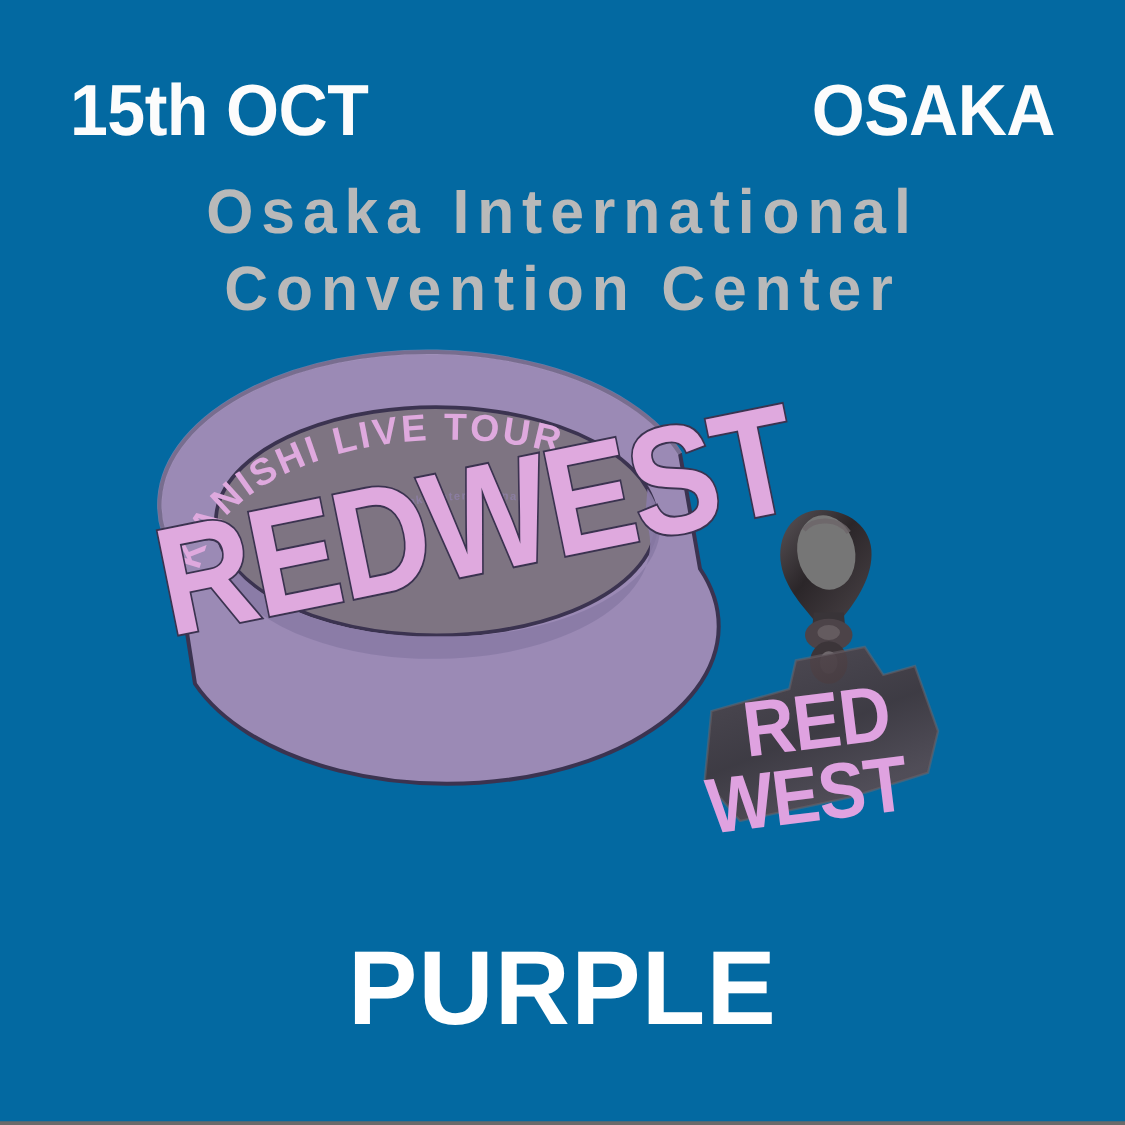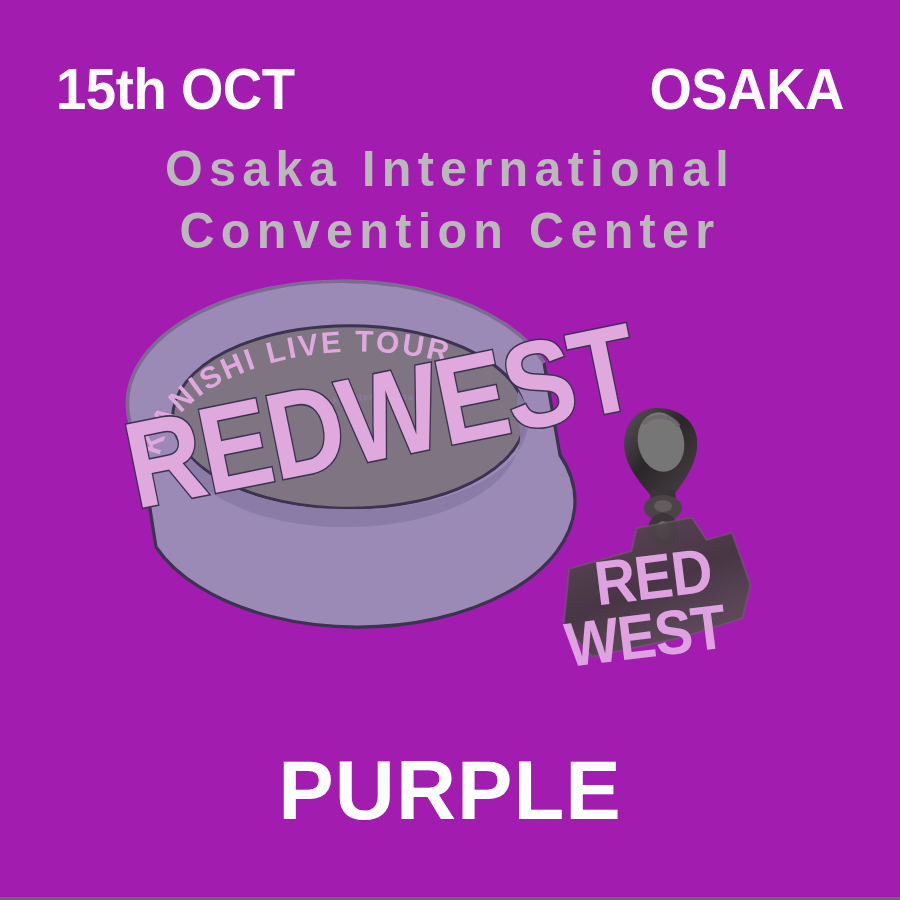--- a/index.html
+++ b/index.html
@@ -5,21 +5,21 @@
 <style>
   html, body {
     margin: 0;
     padding: 0;
     background: #6f6f6f;
   }
   .stage {
     position: relative;
     width: 900px;
     height: 900px;
-    background: #a21caf;
+    background: #0369a1;
     overflow: hidden;
     font-family: "Liberation Sans", sans-serif;
     -webkit-font-smoothing: antialiased;
   }
   .stage::after {
     content: "";
     position: absolute;
     left: 0; right: 0; bottom: 0;
     height: 3px;
     background: #6a6a6a;

